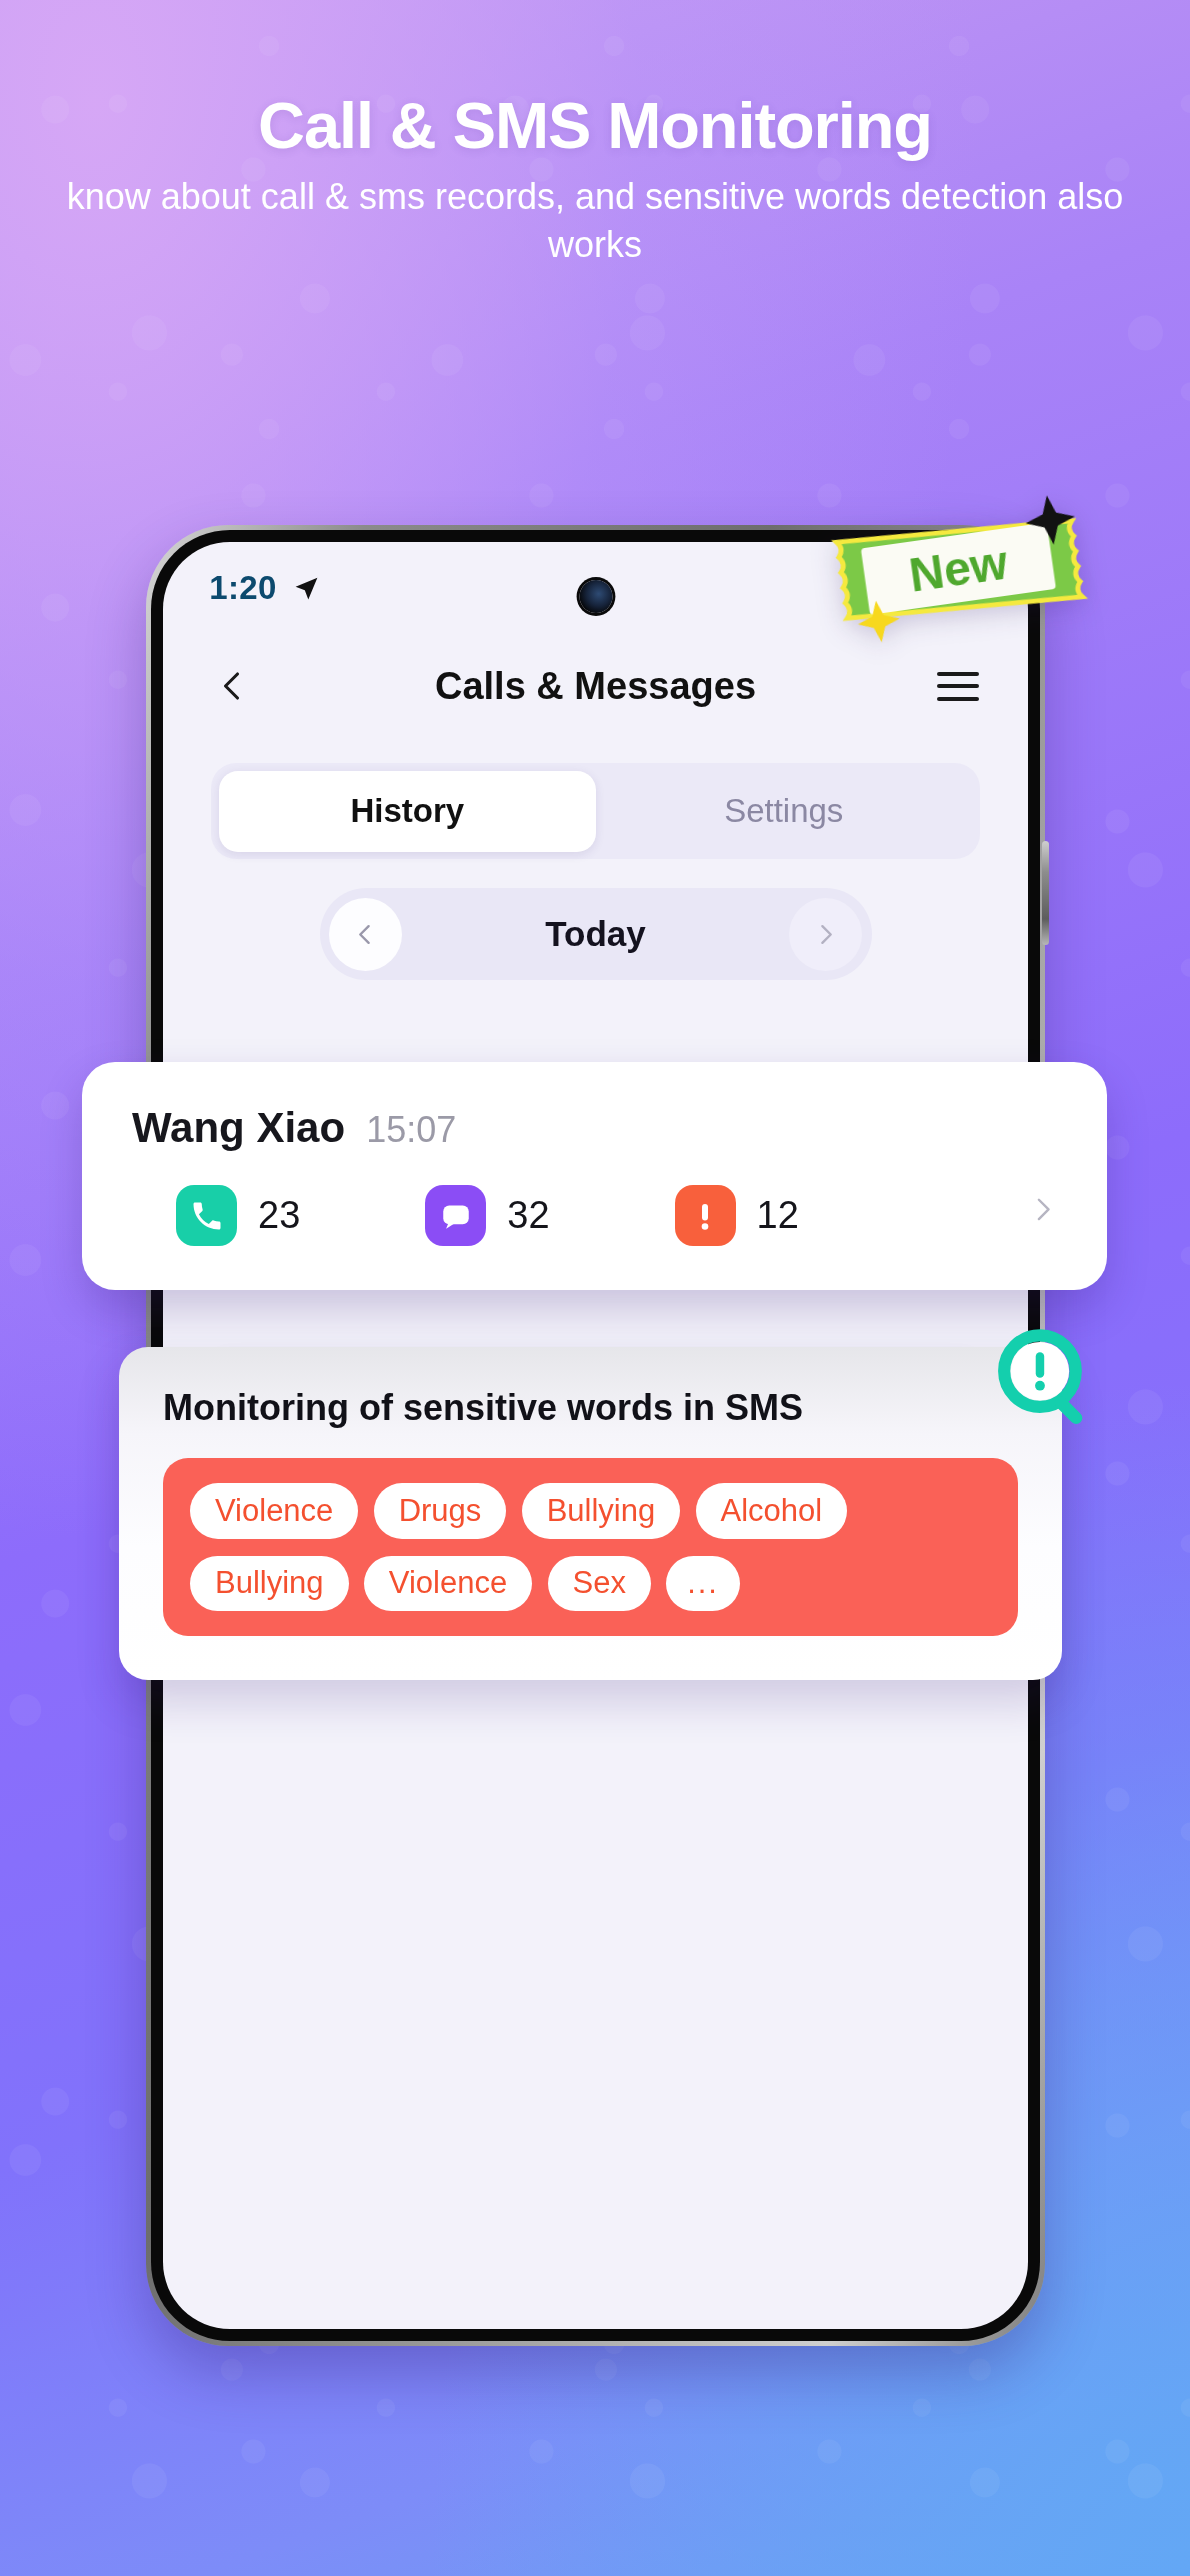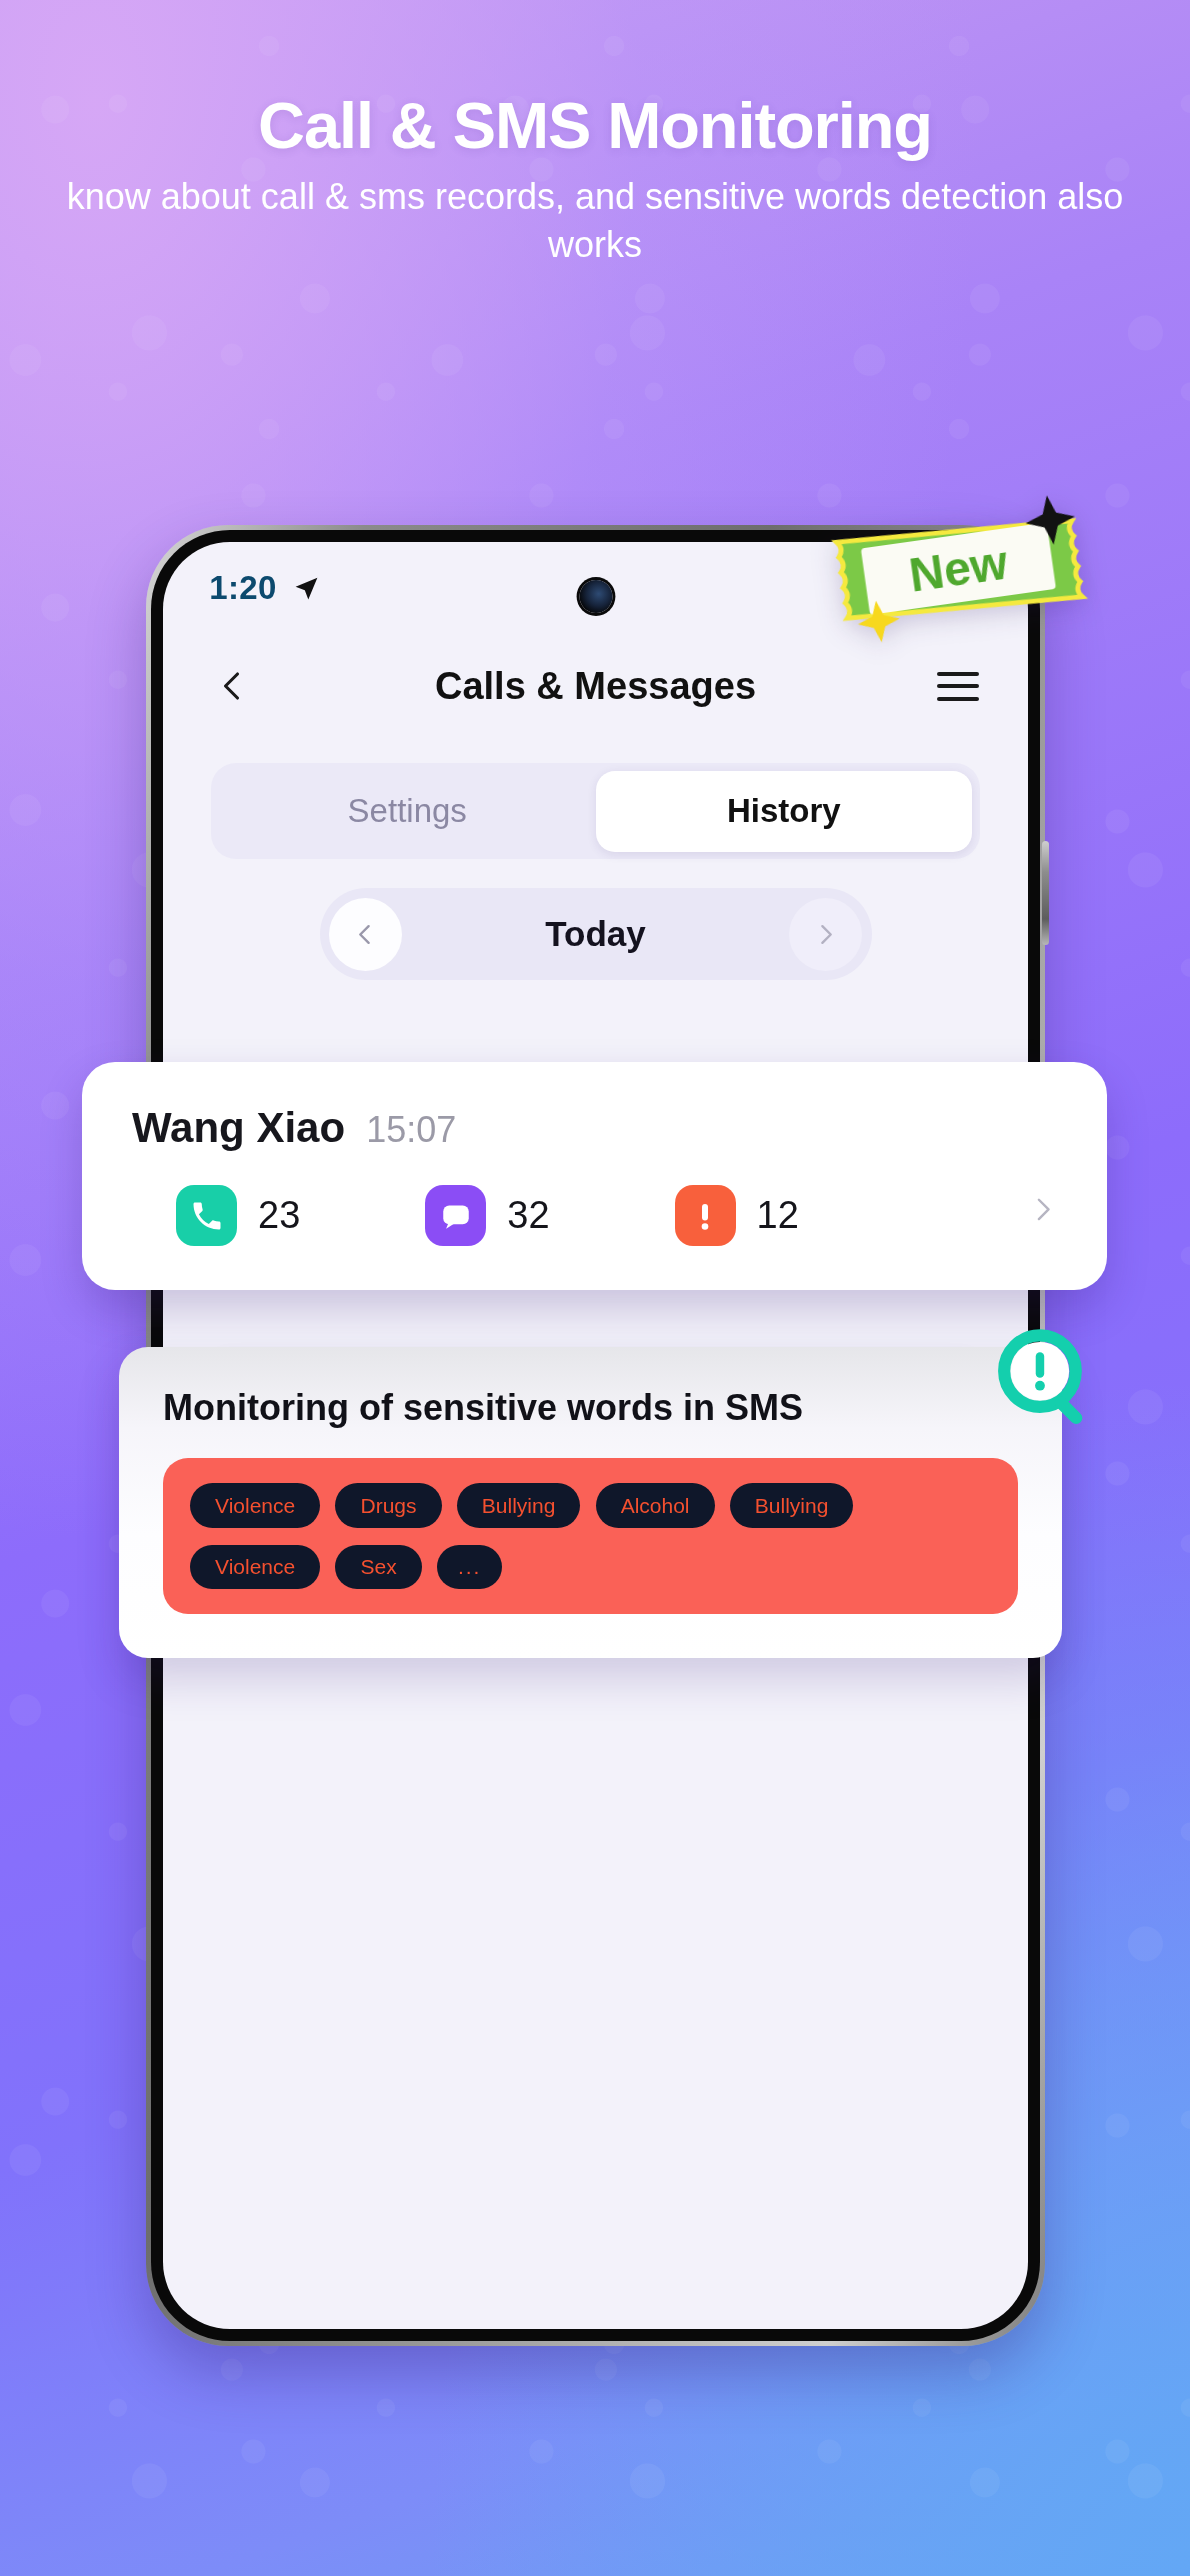--- a/index.html
+++ b/index.html
@@ -193,22 +193,22 @@
   }
   .sens-title{ font-size:36px; font-weight:700; color:#111118; }
   .sens-panel{
     margin-top:29px;
     background:#fa6157;
     border-radius:25px;
     padding:25px 27px;
     display:flex; flex-wrap:wrap; gap:17px 15.3px;
   }
   .chip{
-    background:#0f172a; color:#f4502f;
-    font-size:21px;
+    background:#ffffff; color:#f4502f;
+    font-size:31px;
     border-radius:29px;
     padding:10.5px 25px;
     white-space:nowrap;
     line-height:1.12;
     text-align:right;
   }
   .chip.dots{ padding:10.5px 21px; color:#f4502f; letter-spacing:1.9px; }
 
   .magnifier{
     position:absolute; right:-42px; top:-23px;
@@ -268,22 +268,22 @@
         <div class="icon-btn">
           <span class="hamburger">
               <i></i>
               <i></i>
               <i></i>
             </span>
         </div>
       </div>
 
       <div class="tabs">
+        <div class="tab active">History</div>
         <div class="tab">Settings</div>
-        <div class="tab active">History</div>
       </div>
 
       <div class="datebar">
         <div class="date-nav prev">
           <svg width="25" height="29" viewBox="0 0 24 24" fill="none" stroke="#9a98ab" stroke-width="2.3" stroke-linecap="round" stroke-linejoin="round">
               <polyline points="15 4 7 12 15 20"></polyline>
             </svg>
         </div>
         <div class="date-label">Today</div>
         <div class="date-nav next">

